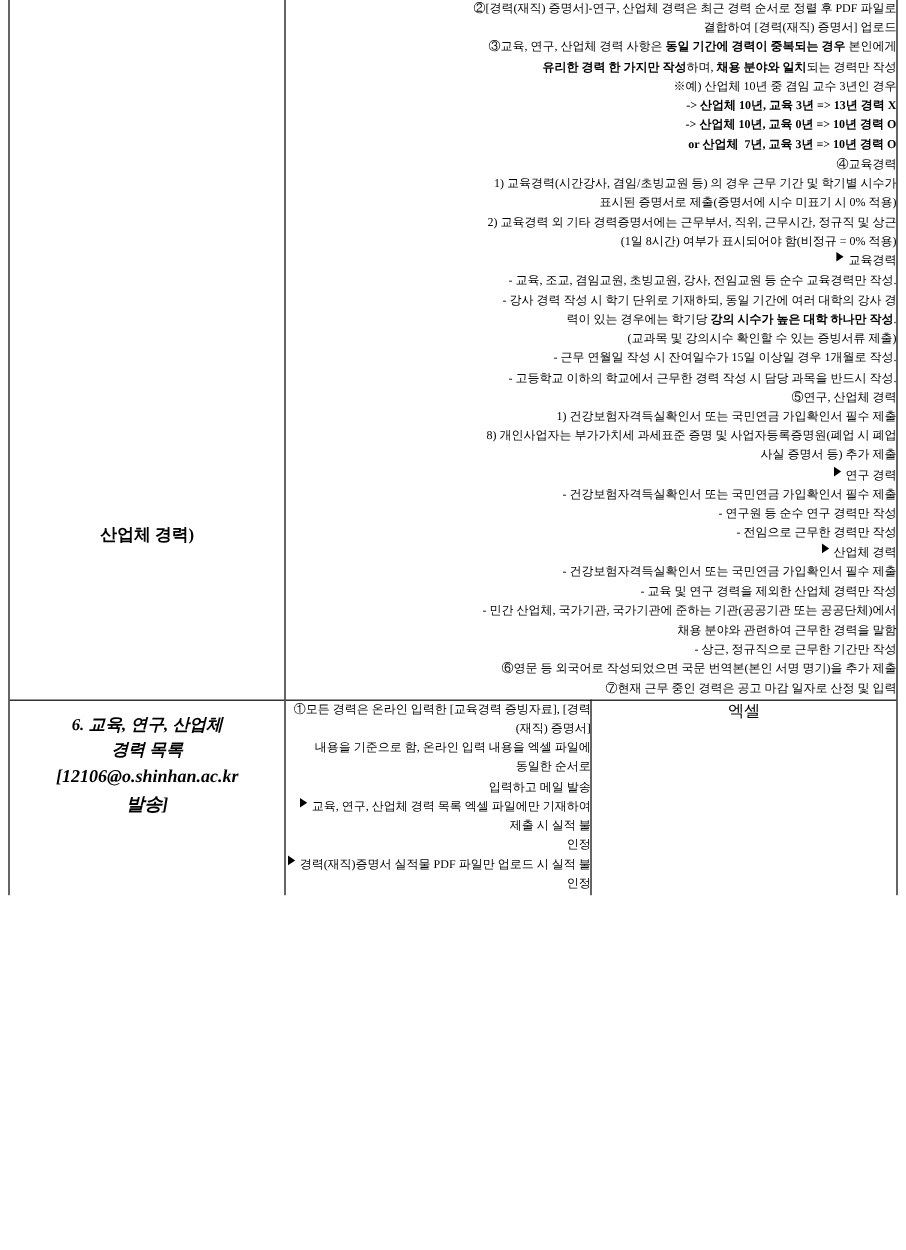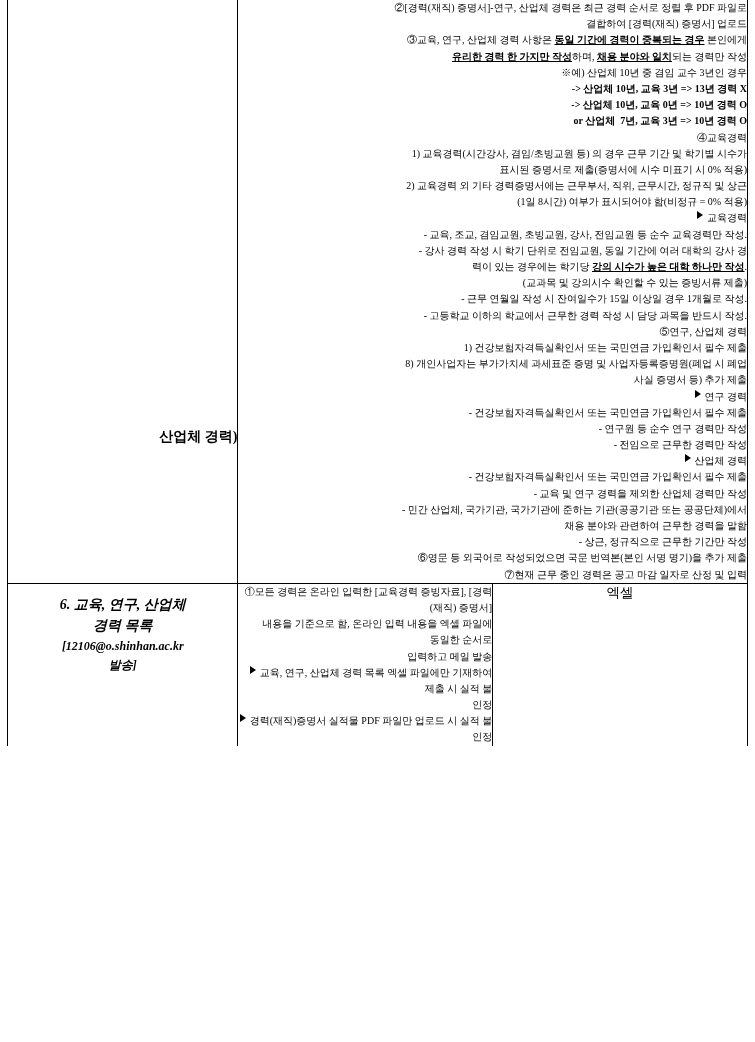--- a/index.html
+++ b/index.html
@@ -52,51 +52,50 @@
     border-top: 1px solid #000;
   }
   .label-cell-inner {
     text-align: center;
     font-weight: bold;
     font-size: 14px;
     line-height: 1.55;
   }
   .label-pos-1 {
     position: absolute;
-    top: 426px;
+    top: 436px;
     left: 0;
     right: 0;
-    text-align: right;
   }
   .label-pos-2 {
     padding-top: 10px;
     font-style: italic;
   }
   .line {
     font-size: 10px;
     line-height: 1.62;
     white-space: pre-wrap;
     text-align: right;
   }
   .lvl0 { padding-left: 0px; }
   .lvl1 { padding-left: 14px; }
   .lvl2 { padding-left: 28px; }
   .lvl4 { padding-left: 56px; font-weight: bold; }
-  .bold { font-weight: bold; text-decoration: underline; }
+  .bold { font-weight: bold; }
   .tri {
     display: inline-block;
     width: 0; height: 0;
     border-top: 4px solid transparent;
     border-bottom: 4px solid transparent;
     border-left: 6px solid #000;
     margin-right: 4px;
     vertical-align: 2px;
   }
   .mail {
-    font-size: 12px;
+    font-size: 15px;
     font-weight: bold;
   }
 </style>
 </head>
 <body>
 
 <div class="page">
   <table class="doc">
     <tbody>
       <tr>
@@ -113,21 +112,21 @@
               <div class="line lvl4"><span>-&gt; 산업체 10년, 교육 3년 =&gt; 13년 경력 X</span></div>
               <div class="line lvl4"><span>-&gt; 산업체 10년, 교육 0년 =&gt; 10년 경력 O</span></div>
               <div class="line lvl4"><span>or 산업체  7년, 교육 3년 =&gt; 10년 경력 O</span></div>
               <div class="line lvl0"><span>④교육경력</span></div>
               <div class="line lvl1"><span>1) 교육경력(시간강사, 겸임/초빙교원 등) 의 경우 근무 기간 및 학기별 시수가</span></div>
               <div class="line lvl2"><span>표시된 증명서로 제출(증명서에 시수 미표기 시 0% 적용)</span></div>
               <div class="line lvl1"><span>2) 교육경력 외 기타 경력증명서에는 근무부서, 직위, 근무시간, 정규직 및 상근</span></div>
               <div class="line lvl2"><span>(1일 8시간) 여부가 표시되어야 함(비정규 = 0% 적용)</span></div>
               <div class="line lvl0"><span class="tri"></span><span>교육경력</span></div>
               <div class="line lvl1"><span>- 교육, 조교, 겸임교원, 초빙교원, 강사, 전임교원 등 순수 교육경력만 작성.</span></div>
-              <div class="line lvl1"><span>- 강사 경력 작성 시 학기 단위로 전임교원, 동일 기간에 여러 대학의 강사 경</span></div>
+              <div class="line lvl1"><span>- 강사 경력 작성 시 학기 단위로 기재하되, 동일 기간에 여러 대학의 강사 경</span></div>
               <div class="line lvl2"><span>력이 있는 경우에는 학기당 <span class="bold">강의 시수가 높은 대학 하나만 작성</span>.</span></div>
               <div class="line lvl2"><span>(교과목 및 강의시수 확인할 수 있는 증빙서류 제출)</span></div>
               <div class="line lvl1"><span>- 근무 연월일 작성 시 잔여일수가 15일 이상일 경우 1개월로 작성.</span></div>
               <div class="line lvl1"><span>- 고등학교 이하의 학교에서 근무한 경력 작성 시 담당 과목을 반드시 작성.</span></div>
               <div class="line lvl0"><span>⑤연구, 산업체 경력</span></div>
               <div class="line lvl1"><span>1) 건강보험자격득실확인서 또는 국민연금 가입확인서 필수 제출</span></div>
               <div class="line lvl1"><span>8) 개인사업자는 부가가치세 과세표준 증명 및 사업자등록증명원(폐업 시 폐업</span></div>
               <div class="line lvl2"><span>사실 증명서 등) 추가 제출</span></div>
               <div class="line lvl0"><span class="tri"></span><span>연구 경력</span></div>
               <div class="line lvl1"><span>- 건강보험자격득실확인서 또는 국민연금 가입확인서 필수 제출</span></div>

